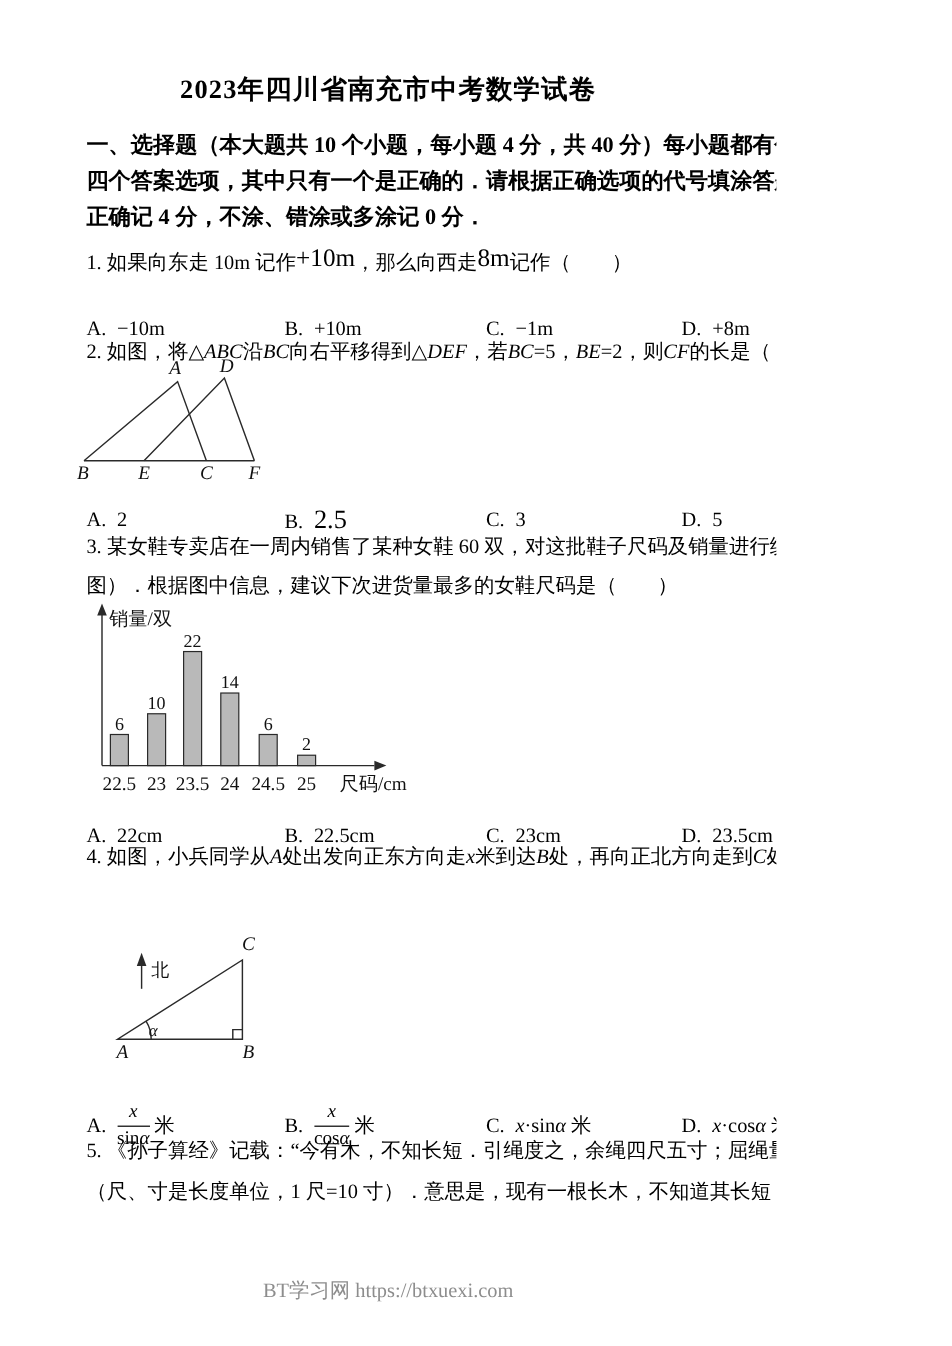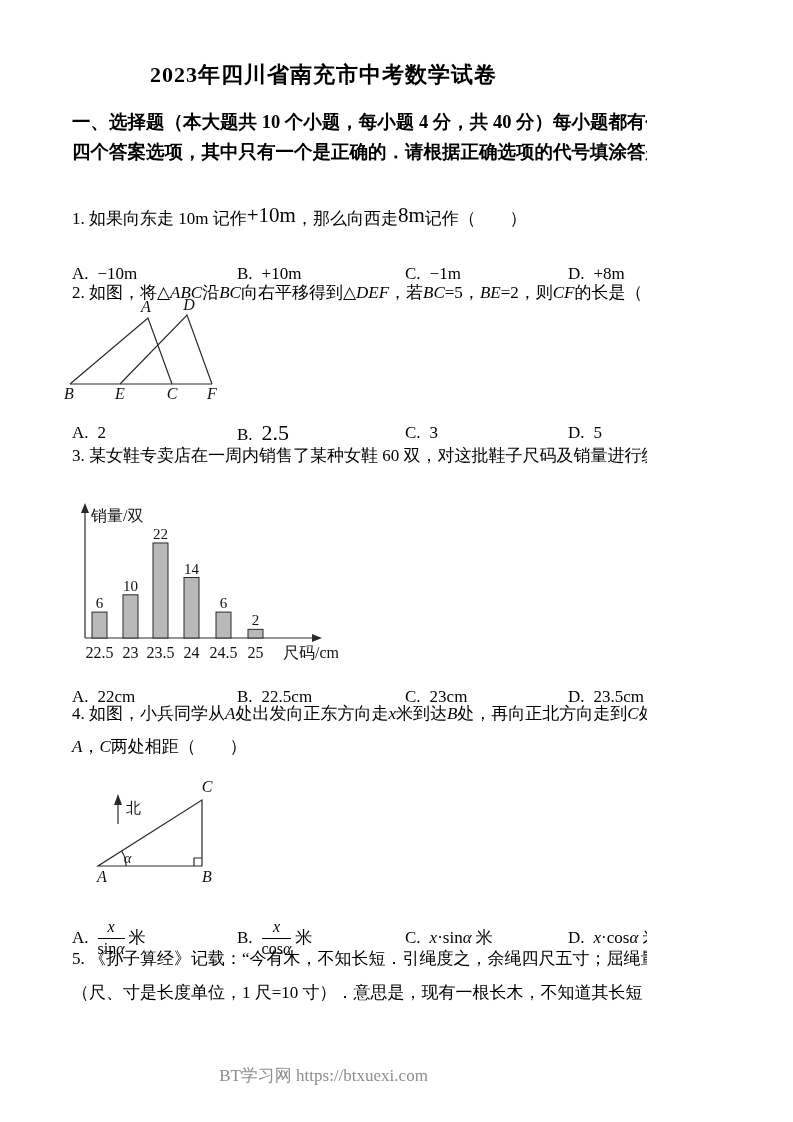--- a/index.html
+++ b/index.html
@@ -30,20 +30,21 @@
 </style>
 </head>
 <body>
 
 <div class="page">
 
   <h1 class="title">2023年四川省南充市中考数学试卷</h1>
 
   <div class="intro-line" style="top:107px">一、选择题（本大题共 10 个小题，每小题 4 分，共 40 分）每小题都有代号为 A、B、C、D</div>
   <div class="intro-line" style="top:137px">四个答案选项，其中只有一个是正确的．请根据正确选项的代号填涂答题卡对应位置，填涂</div>
+  <div class="intro-line" style="top:167px">正确记 4 分，不涂、错涂或多涂记 0 分．</div>
 
   <div class="row q-line" style="top:204px"><span>1. 如果向东走 10m 记作</span><span class="big">+10m</span><span>，那么向西走</span><span class="big">8m</span><span>记作（　　）</span></div>
 
   <div class="opts" style="top:247px">
     <span class="opt" style="left:0"><span class="ol">A.</span><span class="ov">−10m</span></span>
     <span class="opt" style="left:165px"><span class="ol">B.</span><span class="ov">+10m</span></span>
     <span class="opt" style="left:333px"><span class="ol">C.</span><span class="ov">−1m</span></span>
     <span class="opt" style="left:496px"><span class="ol">D.</span><span class="ov">+8m</span></span>
   </div>
 
@@ -64,20 +65,21 @@
   </div>
 
   <div class="opts" style="top:406px">
     <span class="opt" style="left:0"><span class="ol">A.</span><span class="ov">2</span></span>
     <span class="opt" style="left:165px"><span class="ol">B.</span><span class="ov" style="font-size:22px">2.5</span></span>
     <span class="opt" style="left:333px"><span class="ol">C.</span><span class="ov">3</span></span>
     <span class="opt" style="left:496px"><span class="ol">D.</span><span class="ov">5</span></span>
   </div>
 
   <div class="row q-line" style="top:443px">3. 某女鞋专卖店在一周内销售了某种女鞋 60 双，对这批鞋子尺码及销量进行统计，得到条形统计图（如</div>
+  <div class="row q-line" style="top:475px">图）．根据图中信息，建议下次进货量最多的女鞋尺码是（　　）</div>
 
   <div class="diagram" style="top:502px;left:70px">
     <svg width="285" height="165" viewBox="0 0 285 165">
       <path class="geo-line" d="M15,136 L15,6"></path>
       <polygon points="11,11 19,11 15,1" fill="#2a2a2a"></polygon>
       <path class="geo-line" d="M15,136 L242,136"></path>
       <polygon points="242,132 242,140 252,136" fill="#2a2a2a"></polygon>
       <text class="chart-axis-label" x="21" y="19">销量/双</text>
       <text class="chart-axis-label" x="213" y="156">尺码/cm</text>
       <g id="chart-bars">
@@ -104,21 +106,20 @@
   </div>
 
   <div class="opts" style="top:670px">
     <span class="opt" style="left:0"><span class="ol">A.</span><span class="ov">22cm</span></span>
     <span class="opt" style="left:165px"><span class="ol">B.</span><span class="ov">22.5cm</span></span>
     <span class="opt" style="left:333px"><span class="ol">C.</span><span class="ov">23cm</span></span>
     <span class="opt" style="left:496px"><span class="ol">D.</span><span class="ov">23.5cm</span></span>
   </div>
 
   <div class="row q-line" style="top:701px">4. 如图，小兵同学从<i>A</i>处出发向正东方向走<i>x</i>米到达<i>B</i>处，再向正北方向走到<i>C</i>处，已知∠<i>BAC</i>=<i>α</i>，则</div>
-  <div class="row q-line" style="top:734px"><i>A</i>，<i>C</i>两处相距（　　）</div>
 
   <div class="diagram" style="top:772px;left:88px">
     <svg width="150" height="118" viewBox="0 0 150 118">
       <path class="geo-line" d="M10,94 L114,94 L114,28 Z"></path>
       <path class="geo-line" d="M106,94 L106,86 L114,86"></path>
       <path class="geo-line" d="M38,94 A28,28 0 0 0 33.7,79"></path>
       <path class="geo-line" d="M30,52 L30,30"></path>
       <polygon points="26,33 34,33 30,22" fill="#2a2a2a"></polygon>
       <text class="cjk-label" x="38" y="41">北</text>
       <text class="geo-label" x="14" y="110" text-anchor="middle">A</text>

